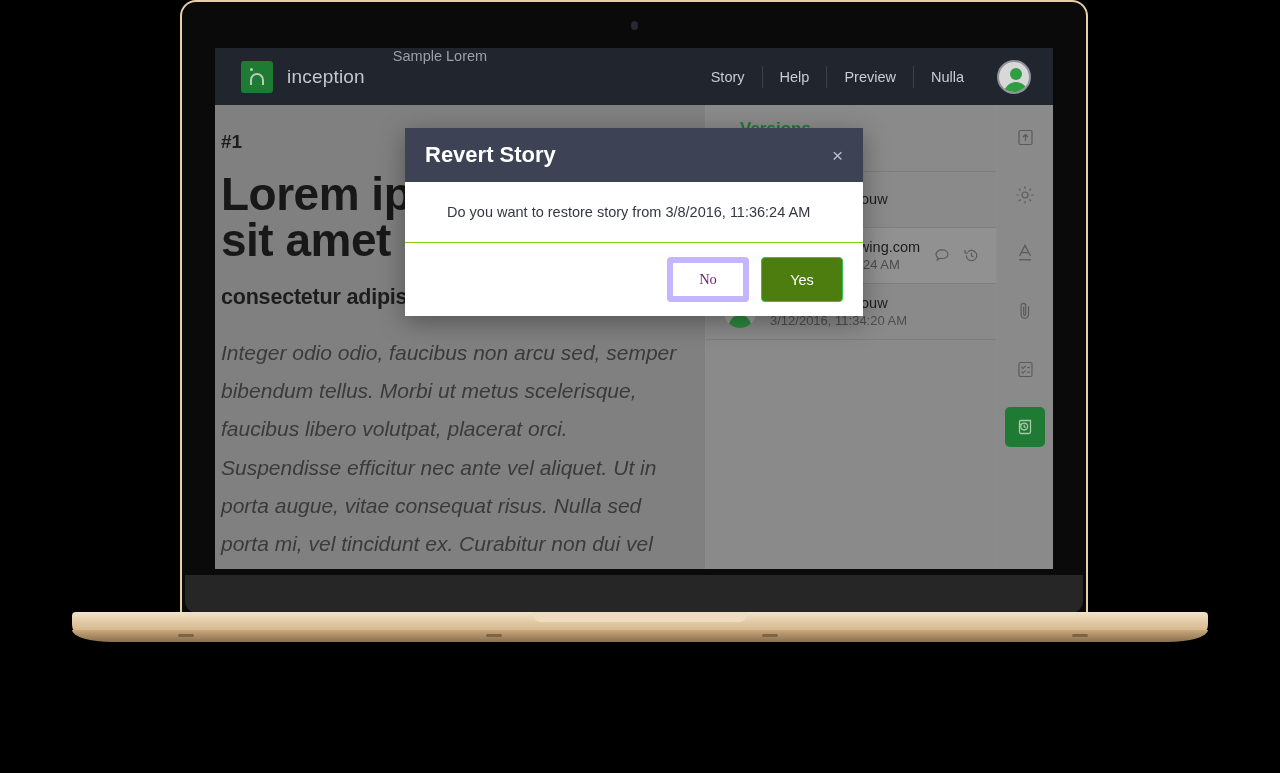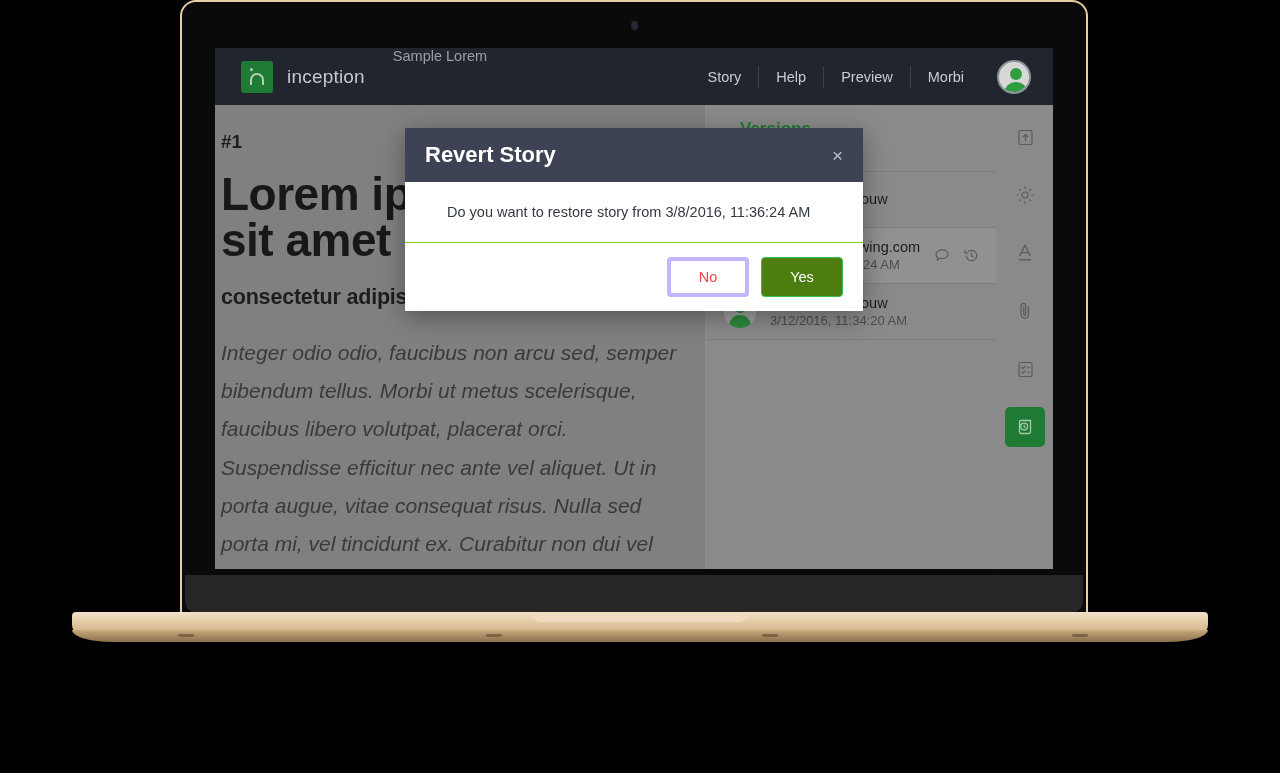--- a/index.html
+++ b/index.html
@@ -370,22 +370,23 @@
     font-family: "Liberation Sans", sans-serif;
     font-size: 14.5px;
     border-radius: 4px;
     padding: 8px 0;
     width: 82px;
     cursor: pointer;
     text-align: center;
   }
   .btn-no {
     background: #ffffff;
-    border: 4px solid #c4b5fd;
-    color: #ef4444;
+    border: 6px solid #c4b5fd;
+    color: #701a75;
+    font-family: Liberation Serif, serif;
   }
   .btn-yes {
     background: #4d7c0f;
     border: 1px solid #34c254;
     color: #ffffff;
   }
 </style>
 </head>
 <body>
 
@@ -414,21 +415,21 @@
       </div>
       <span class="story-name">Sample Lorem</span>
 
       <nav class="topnav">
         <a href="#">Story</a>
         <span class="divider"></span>
         <a href="#">Help</a>
         <span class="divider"></span>
         <a href="#">Preview</a>
         <span class="divider"></span>
-        <a href="#">Morbi</a>
+        <a href="#">Nulla</a>
         <div class="avatar-ring">
           <div class="av-head"></div>
             <div class="av-body"></div>
         </div>
       </nav>
     </div>
 
     <div class="appbody">
 
       <div class="doccol">

